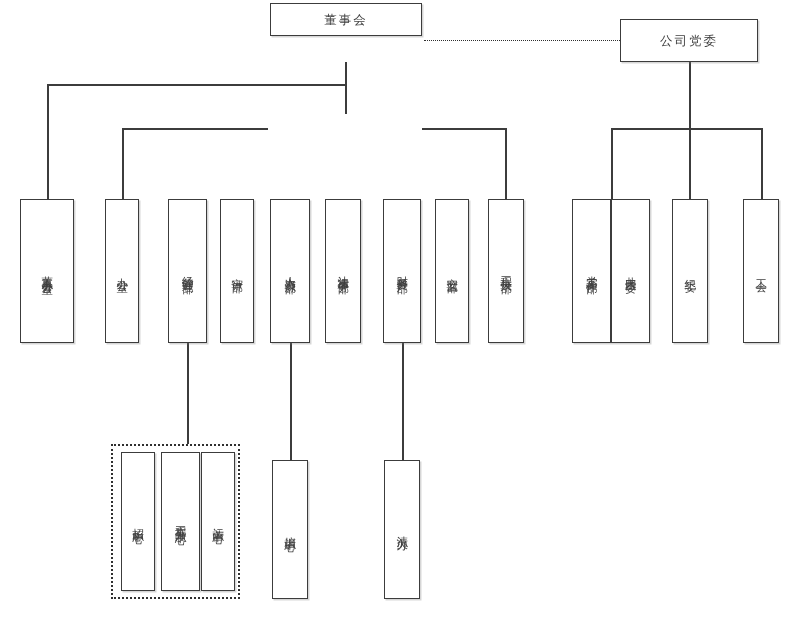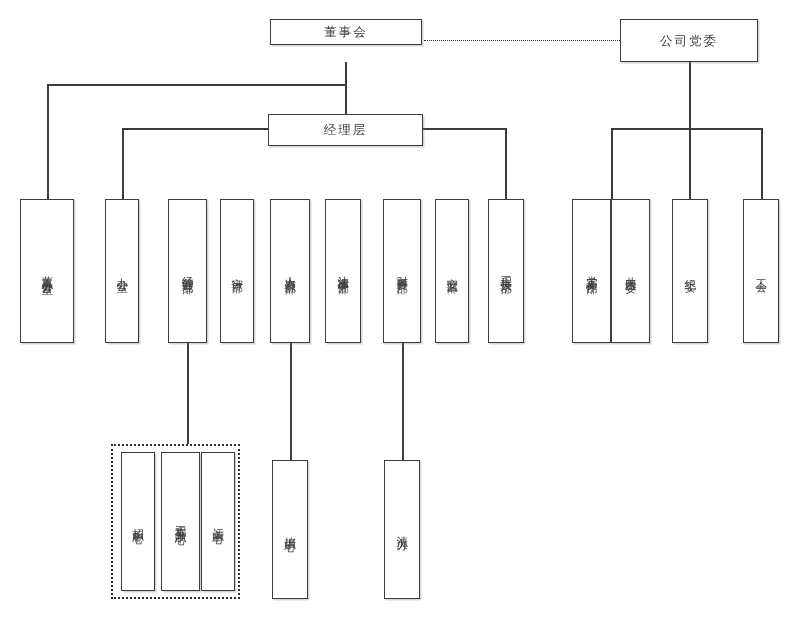--- a/index.html
+++ b/index.html
@@ -120,31 +120,28 @@
 
   <div class="ln v" style="left:689px; top:62px; height:137px;"></div>
   <div class="ln h" style="left:611px; top:128px; width:151px;"></div>
   <div class="ln v" style="left:611px; top:128px; height:71px;"></div>
   <div class="ln v" style="left:761px; top:128px; height:71px;"></div>
 
   <div class="ln v" style="left:187px; top:343px; height:101px;"></div>
   <div class="ln v" style="left:290px; top:343px; height:117px;"></div>
   <div class="ln v" style="left:402px; top:343px; height:117px;"></div>
 
-  <div class="box h" style="left:270px; top:19px; width:152px; height:26px;">
+  <div class="box h" style="left:270px; top:3px; width:152px; height:33px;">
     <span class="lbl">董事会</span>
   </div>
 
   <div class="box h" style="left:620px; top:19px; width:138px; height:43px;justify-content:center;">
     <span class="lbl">公司党委</span>
   </div>
 
-  <div class="box h" style="left:268px; top:114px; width:155px; height:32px;">
-    <span class="lbl">经理层</span>
-  </div>
 
   <div class="box v" style="left:20px; top:199px; width:54px; height:144px;">
     <span class="lbl">董事会办公室</span>
   </div>
 
   <div class="box v" style="left:105px; top:199px; width:34px; height:144px;">
     <span class="lbl">办公室</span>
   </div>
 
   <div class="box v" style="left:168px; top:199px; width:39px; height:144px;">

